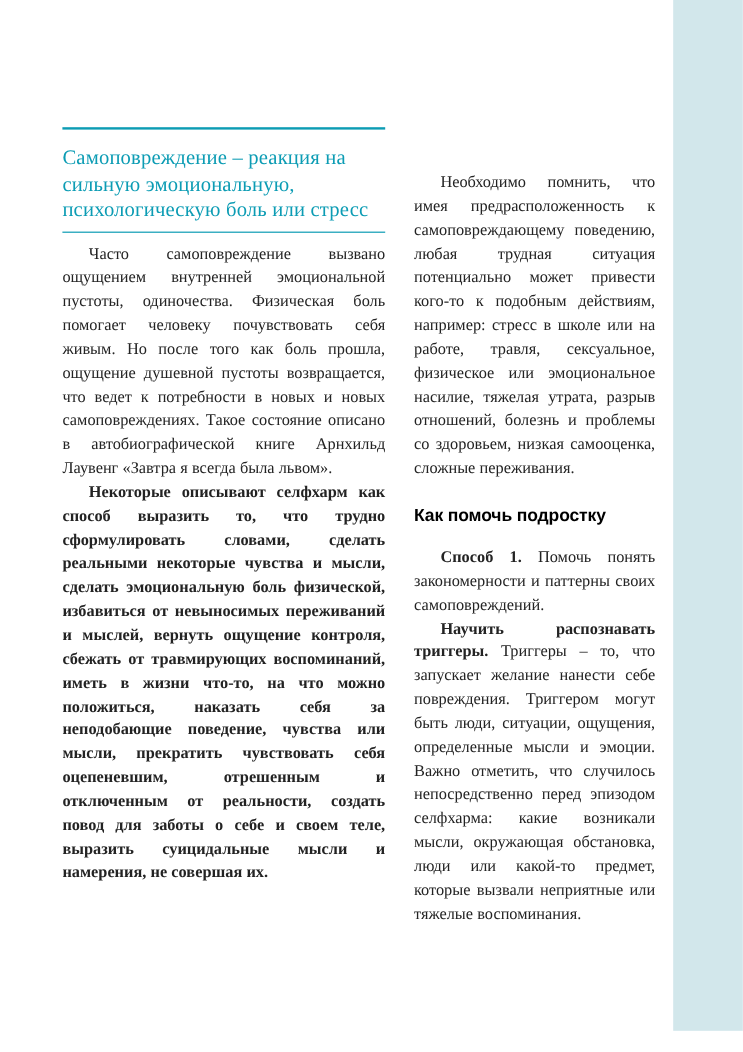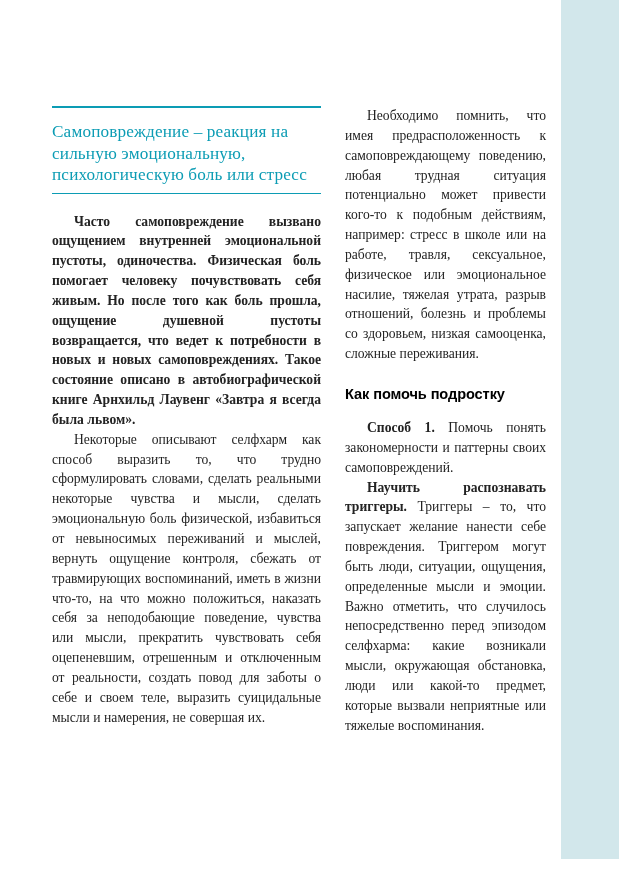--- a/index.html
+++ b/index.html
@@ -39,20 +39,21 @@
     position: absolute;
     top: 106px;
   }
   #col-left {
     left: 52px;
     width: 269px;
   }
   #col-right {
     left: 345px;
     width: 201px;
+    margin-top: 36px;
   }
 
   
   #title-rule-top {
     height: 0;
     border-top: 2px solid #0c9cb4;
     margin: 0 0 0 0;
     width: 269px;
   }
   #title-rule-bottom {
@@ -81,25 +82,25 @@
     text-align: justify;
     text-indent: 22px;
     hyphens: auto;
     -webkit-hyphens: auto;
     word-spacing: 0.1px;
   }
   p.body.noindent {
     text-indent: 0;
   }
   #col-left p.body.first {
-    margin-top: 18px;
-    font-weight: bold;
+    margin-top: 8px;
   }
   #col-left p.body + p.body {
     margin-top: 0;
+    font-weight: bold;
   }
   #col-right p.body.lead {
     margin-top: 0;
   }
   #col-right p.body + p.body {
     margin-top: 0;
   }
 
   b.run {
     font-weight: bold;

